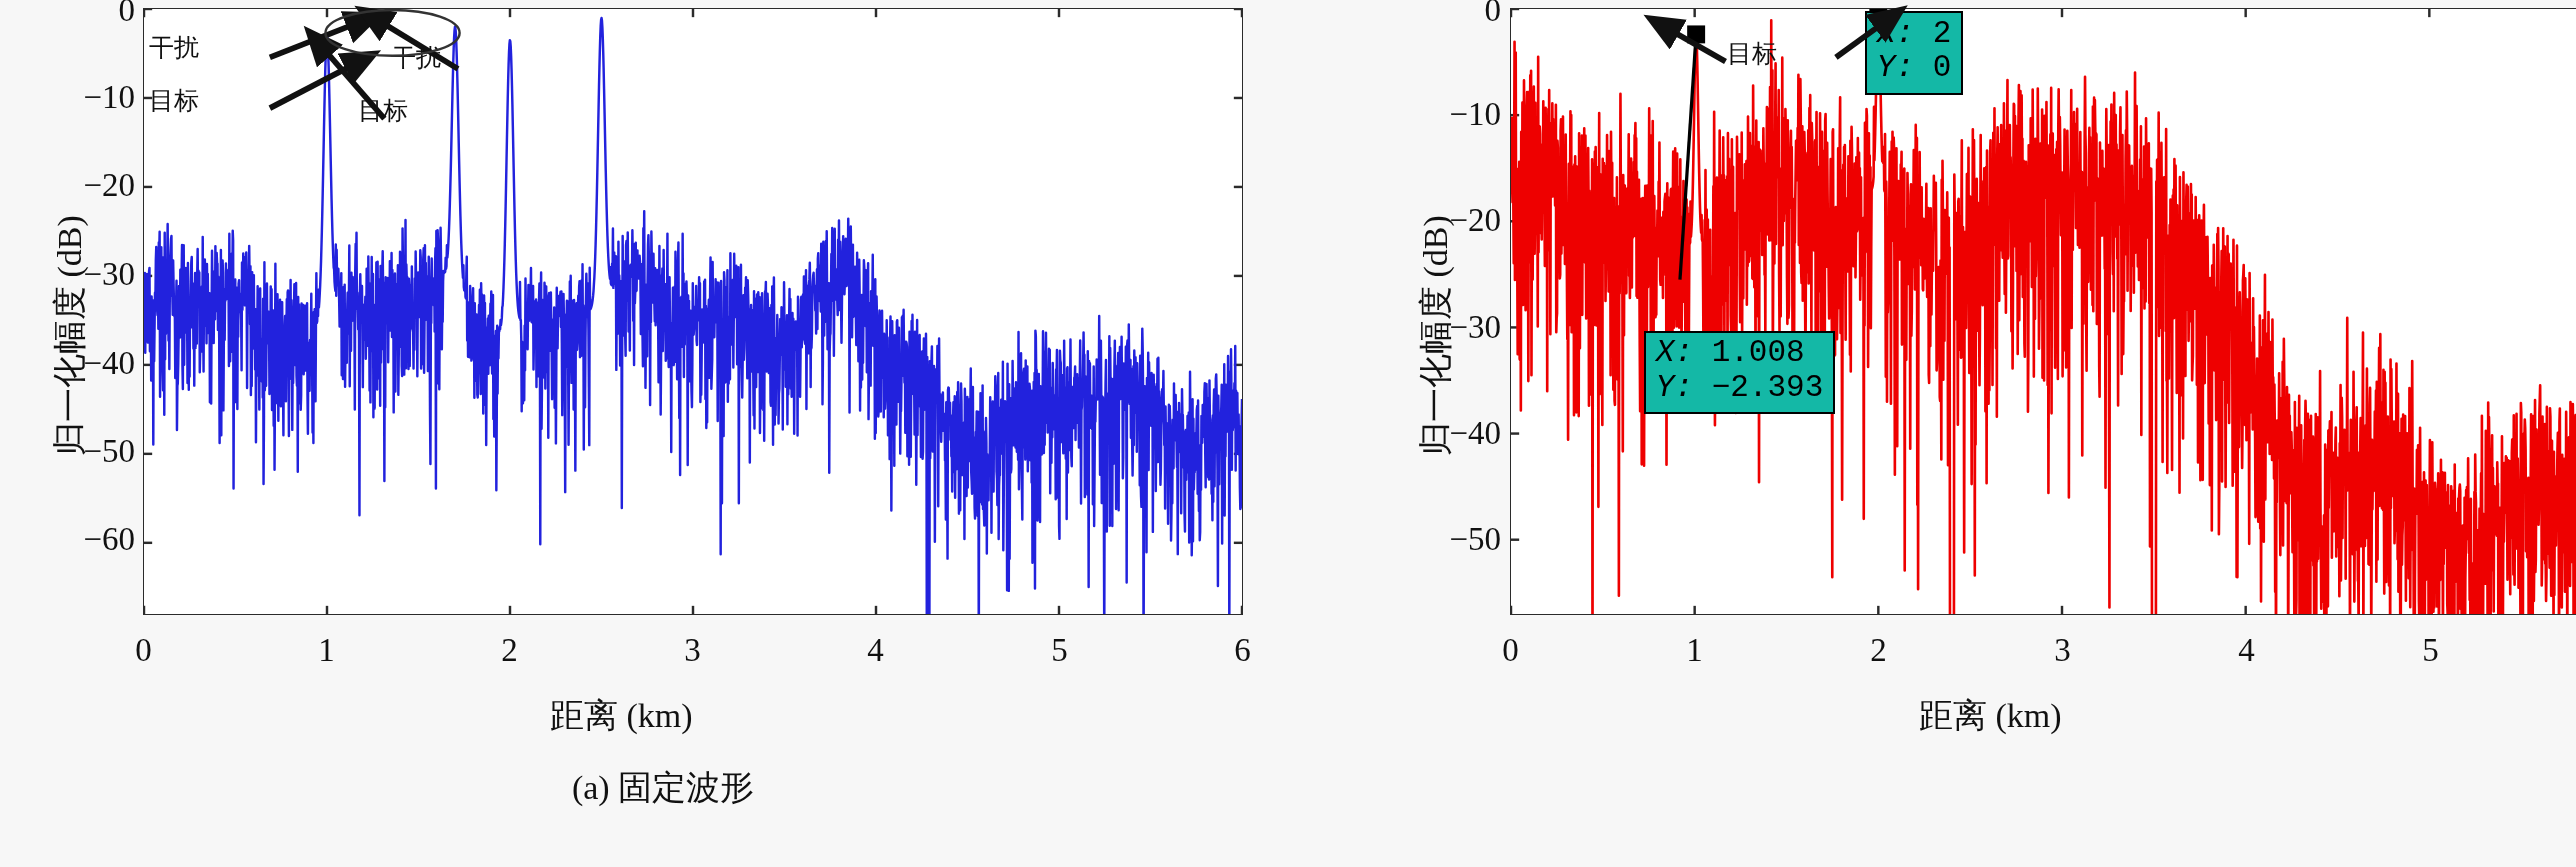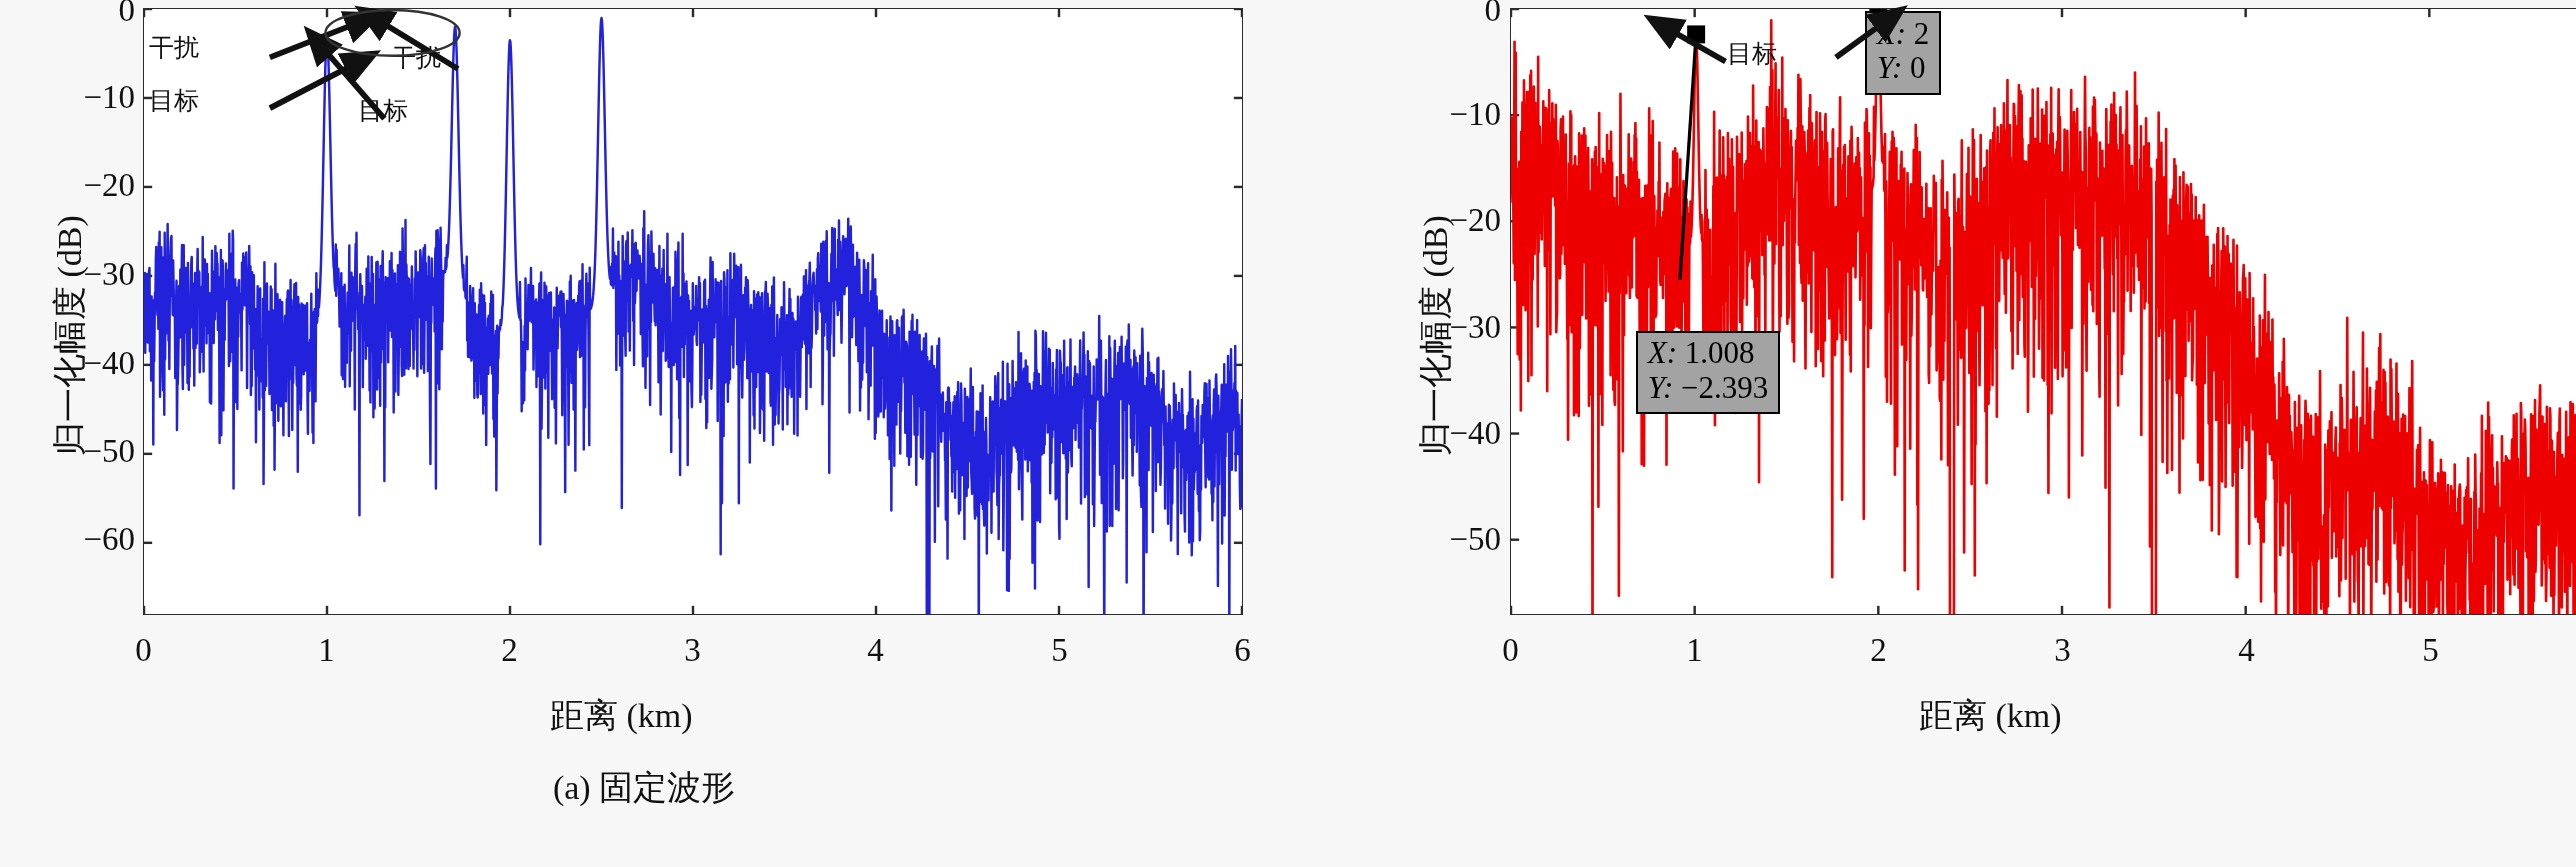--- a/index.html
+++ b/index.html
@@ -71,38 +71,39 @@
     font-size:25px;
     color:#111;
     white-space:nowrap;
     line-height:1.05;
   }
 
   
   .datatip{
     position:absolute;
     border:2.5px solid #000;
-    background:#a3a3a3;
+    background:#14b8a6;
     padding:3.3px 9.8px 6.5px 9.8px;
     font-size:31px;
     line-height:1.12;
     color:#000;
     white-space:nowrap;
-    font-family:Liberation Serif, serif;
+    font-family:Liberation Mono, monospace;
   }
   .datatip i{font-style:italic;}
 
   
   .caption{
     position:absolute;
     width:100%;
     text-align:center;
     font-size:34px;
     color:#111;
     white-space:nowrap;
+    padding-left:19px;
   }
   .caption sup{font-size:20.4px;vertical-align:super;}
   #cap-a-cn,#cap-b-cn{top:765px;}
   #cap-a-en,#cap-b-en{top:819px;}
 </style>
 </head>
 <body>
 
 <div class="figure">
 
@@ -247,21 +248,21 @@
       <div>
         <i>X:</i>
         <span>2</span>
       </div>
       <div>
         <i>Y:</i>
         <span>0</span>
       </div>
     </div>
 
-    <div class="datatip" style="left:348px;top:331px;">
+    <div class="datatip" style="left:356px;top:331px;">
       <div>
         <i>X:</i>
         <span>1.008</span>
       </div>
       <div>
         <i>Y:</i>
         <span>−2.393</span>
       </div>
     </div>
 

